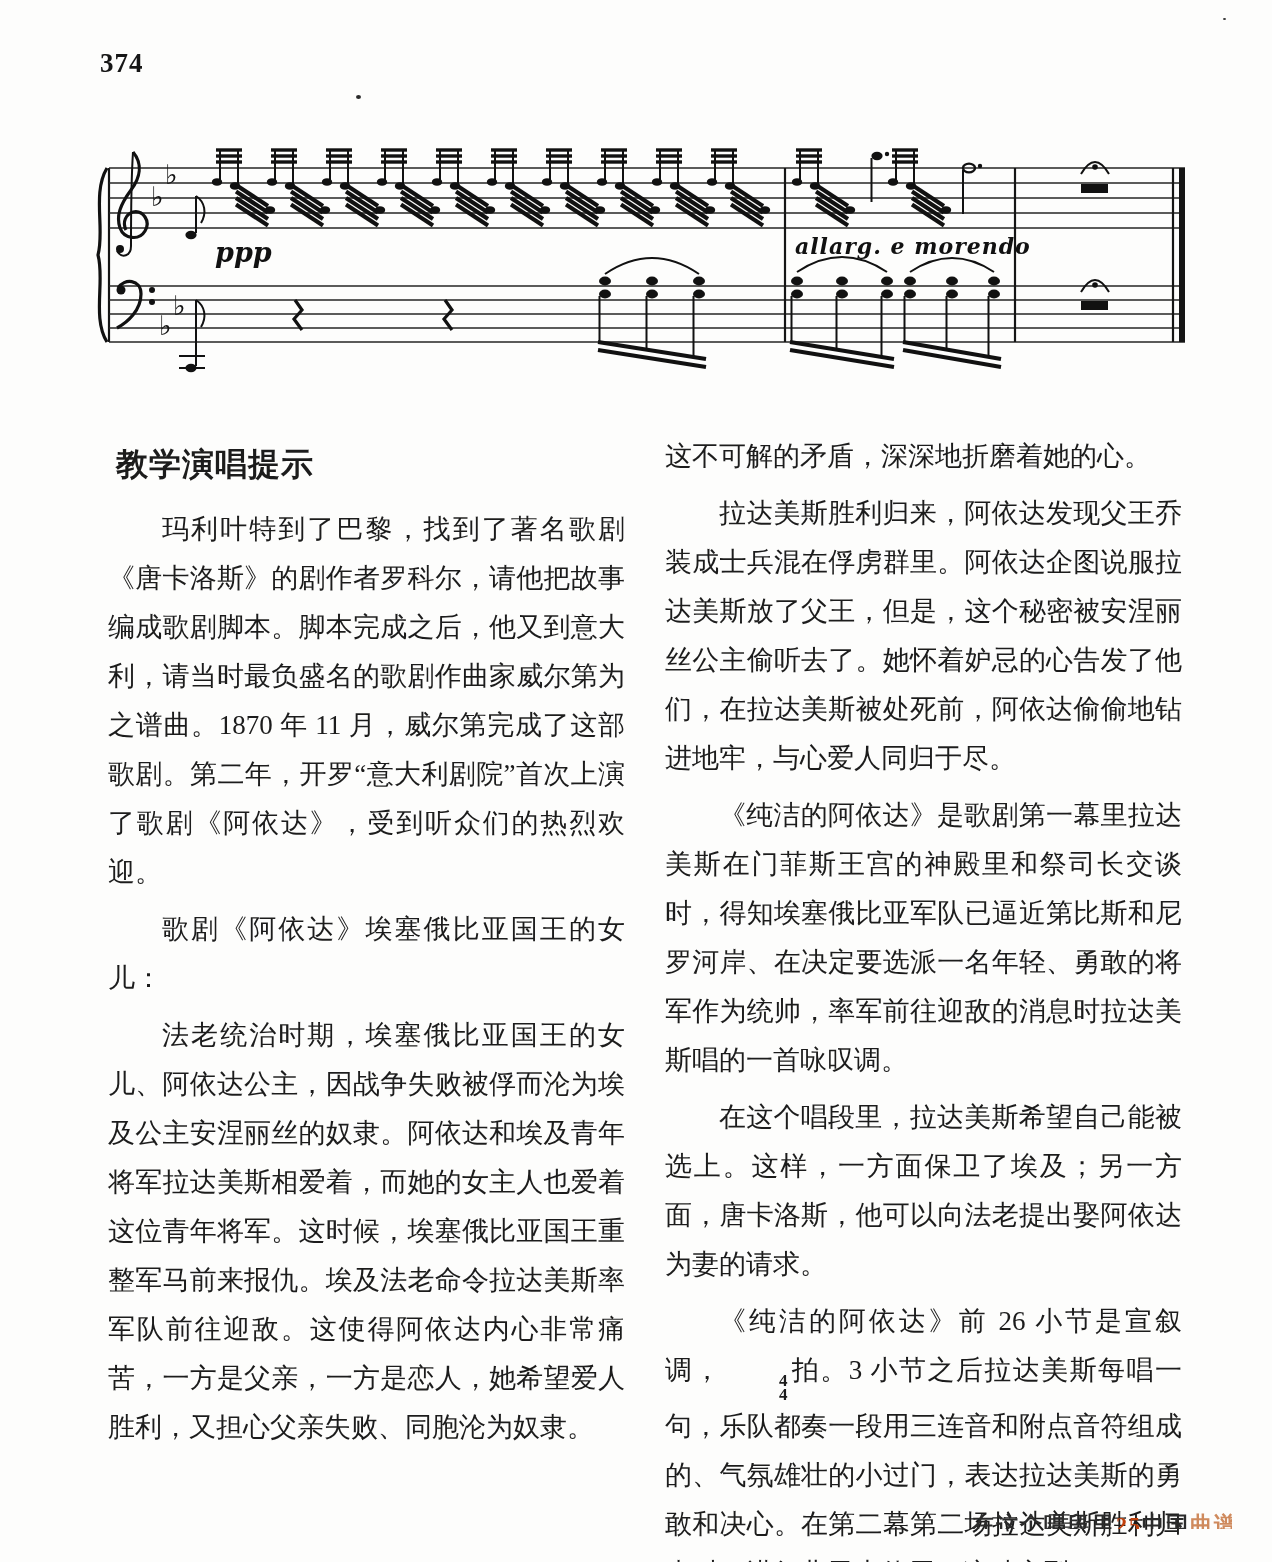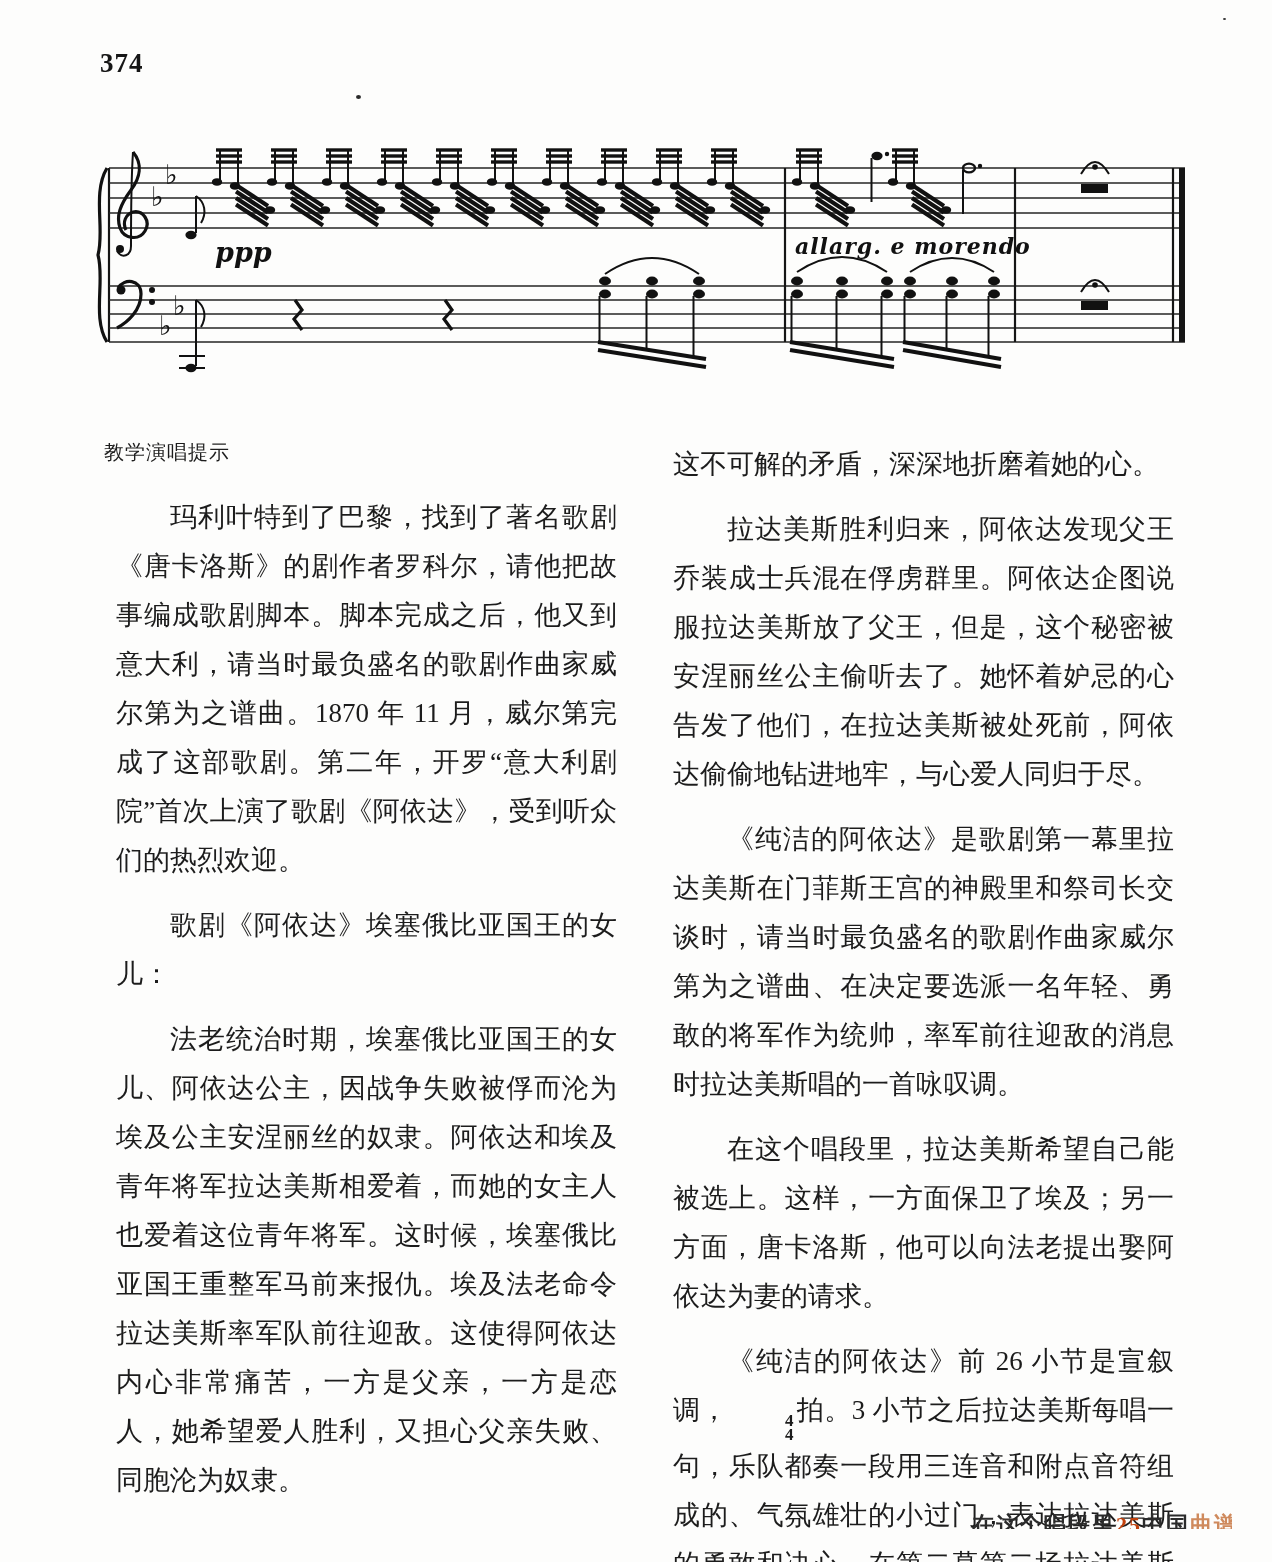--- a/index.html
+++ b/index.html
@@ -31,24 +31,24 @@
   .score .tempo{font-family:"DejaVu Serif","Liberation Serif",serif;
     font-style:italic;font-weight:700;font-size:22px;fill:#111;letter-spacing:1px;}
   
   .col{
     position:absolute;top:424px;width:533px;
     font-size:27px;line-height:49px;text-align:justify;
     color:#1c1c1c;
   }
   .col-left{left:100px;}
   .col-right{left:657px;}
-  .col p{margin:16px;text-indent:2em;}
+  .col p{margin:8px;text-indent:2em;}
   .col p.noindent{text-indent:0;}
   h2.heading{
-    margin:4px;font-size:20px;line-height:49px;font-weight:400;
+    margin:16px;font-size:32px;line-height:49px;font-weight:700;
     text-indent:0;letter-spacing:1px;
   }
   .frac{
     display:inline-flex;flex-direction:column;align-items:center;
     vertical-align:-7px;font-weight:700;font-size:17px;line-height:14px;
     margin:0 3px;
   }
   
   .watermark{
     position:absolute;left:972px;top:1512px;width:260px;height:17px;
@@ -235,21 +235,21 @@
   <div class="col col-left">
     <h2 class="heading">教学演唱提示</h2>
     <p>玛利叶特到了巴黎，找到了著名歌剧《唐卡洛斯》的剧作者罗科尔，请他把故事编成歌剧脚本。脚本完成之后，他又到意大利，请当时最负盛名的歌剧作曲家威尔第为之谱曲。1870 年 11 月，威尔第完成了这部歌剧。第二年，开罗“意大利剧院”首次上演了歌剧《阿依达》，受到听众们的热烈欢迎。</p>
     <p>歌剧《阿依达》埃塞俄比亚国王的女儿：</p>
     <p>法老统治时期，埃塞俄比亚国王的女儿、阿依达公主，因战争失败被俘而沦为埃及公主安涅丽丝的奴隶。阿依达和埃及青年将军拉达美斯相爱着，而她的女主人也爱着这位青年将军。这时候，埃塞俄比亚国王重整军马前来报仇。埃及法老命令拉达美斯率军队前往迎敌。这使得阿依达内心非常痛苦，一方是父亲，一方是恋人，她希望爱人胜利，又担心父亲失败、同胞沦为奴隶。</p>
   </div>
 
   <div class="col col-right">
     <p class="noindent">这不可解的矛盾，深深地折磨着她的心。</p>
     <p>拉达美斯胜利归来，阿依达发现父王乔装成士兵混在俘虏群里。阿依达企图说服拉达美斯放了父王，但是，这个秘密被安涅丽丝公主偷听去了。她怀着妒忌的心告发了他们，在拉达美斯被处死前，阿依达偷偷地钻进地牢，与心爱人同归于尽。</p>
-    <p>《纯洁的阿依达》是歌剧第一幕里拉达美斯在门菲斯王宫的神殿里和祭司长交谈时，请当时最负盛名的歌剧作曲家威尔第为之谱曲、在决定要选派一名年轻、勇敢的将军作为统帅，率军前往迎敌的消息时拉达美斯唱的一首咏叹调。</p>
+    <p>《纯洁的阿依达》是歌剧第一幕里拉达美斯在门菲斯王宫的神殿里和祭司长交谈时，得知埃塞俄比亚军队已逼近第比斯和尼罗河岸、在决定要选派一名年轻、勇敢的将军作为统帅，率军前往迎敌的消息时拉达美斯唱的一首咏叹调。</p>
     <p>在这个唱段里，拉达美斯希望自己能被选上。这样，一方面保卫了埃及；另一方面，唐卡洛斯，他可以向法老提出娶阿依达为妻的请求。</p>
     <p>
       <span>《纯洁的阿依达》前 26 小节是宣叙调，</span><span class="frac">
           <span>4</span>
           <span>4</span>
         </span><span>拍。3 小节之后拉达美斯每唱一句，乐队都奏一段用三连音和附点音符组成的、气氛雄壮的小过门，表达拉达美斯的勇敢和决心。在第二幕第二场拉达美斯胜利归来时，进行曲里也使用了这种音型。</span>
     </p>
     <p>
       
     </p>

